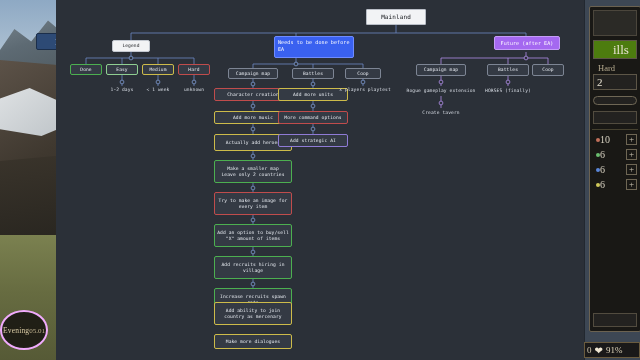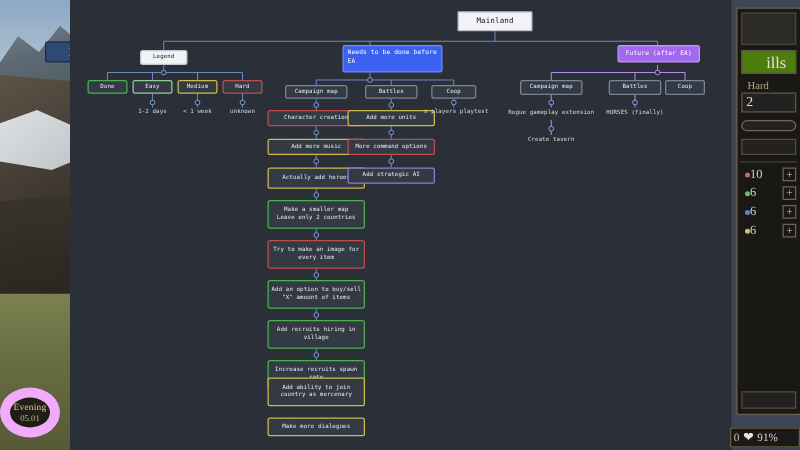--- a/index.html
+++ b/index.html
@@ -63,22 +63,22 @@
     display: flex; align-items: center; justify-content: flex-end;
     padding-right: 3px;
     color: #e9eef5; font-size: 9px; font-family: "Liberation Serif", serif;
   }
 
   
   .clock-badge {
     position: absolute; left: 0; bottom: 10px;
     width: 48px; height: 40px; border-radius: 50%;
     background: rgba(18,16,14,.82);
-    border: 8px solid #f0abfc;
-    display: flex; flex-direction: column; align-items: center; justify-content: center;
+    border: 2px solid #f0abfc;
+    display: flex; align-items: center; justify-content: center;
     color: #d9cba4; font-family: "Liberation Serif", serif;
   }
   .clock-badge .t1 { font-size: 7.5px; letter-spacing: .2px; }
   .clock-badge .t2 { font-size: 7px; opacity: .85; margin-top: 1px; }
   .hotbar-slot {
     position: absolute; left: 62px; bottom: 12px;
     width: 24px; height: 26px;
     background: rgba(26,23,19,.85);
     border: 1px solid #6a5b3e; border-radius: 2px;
   }

